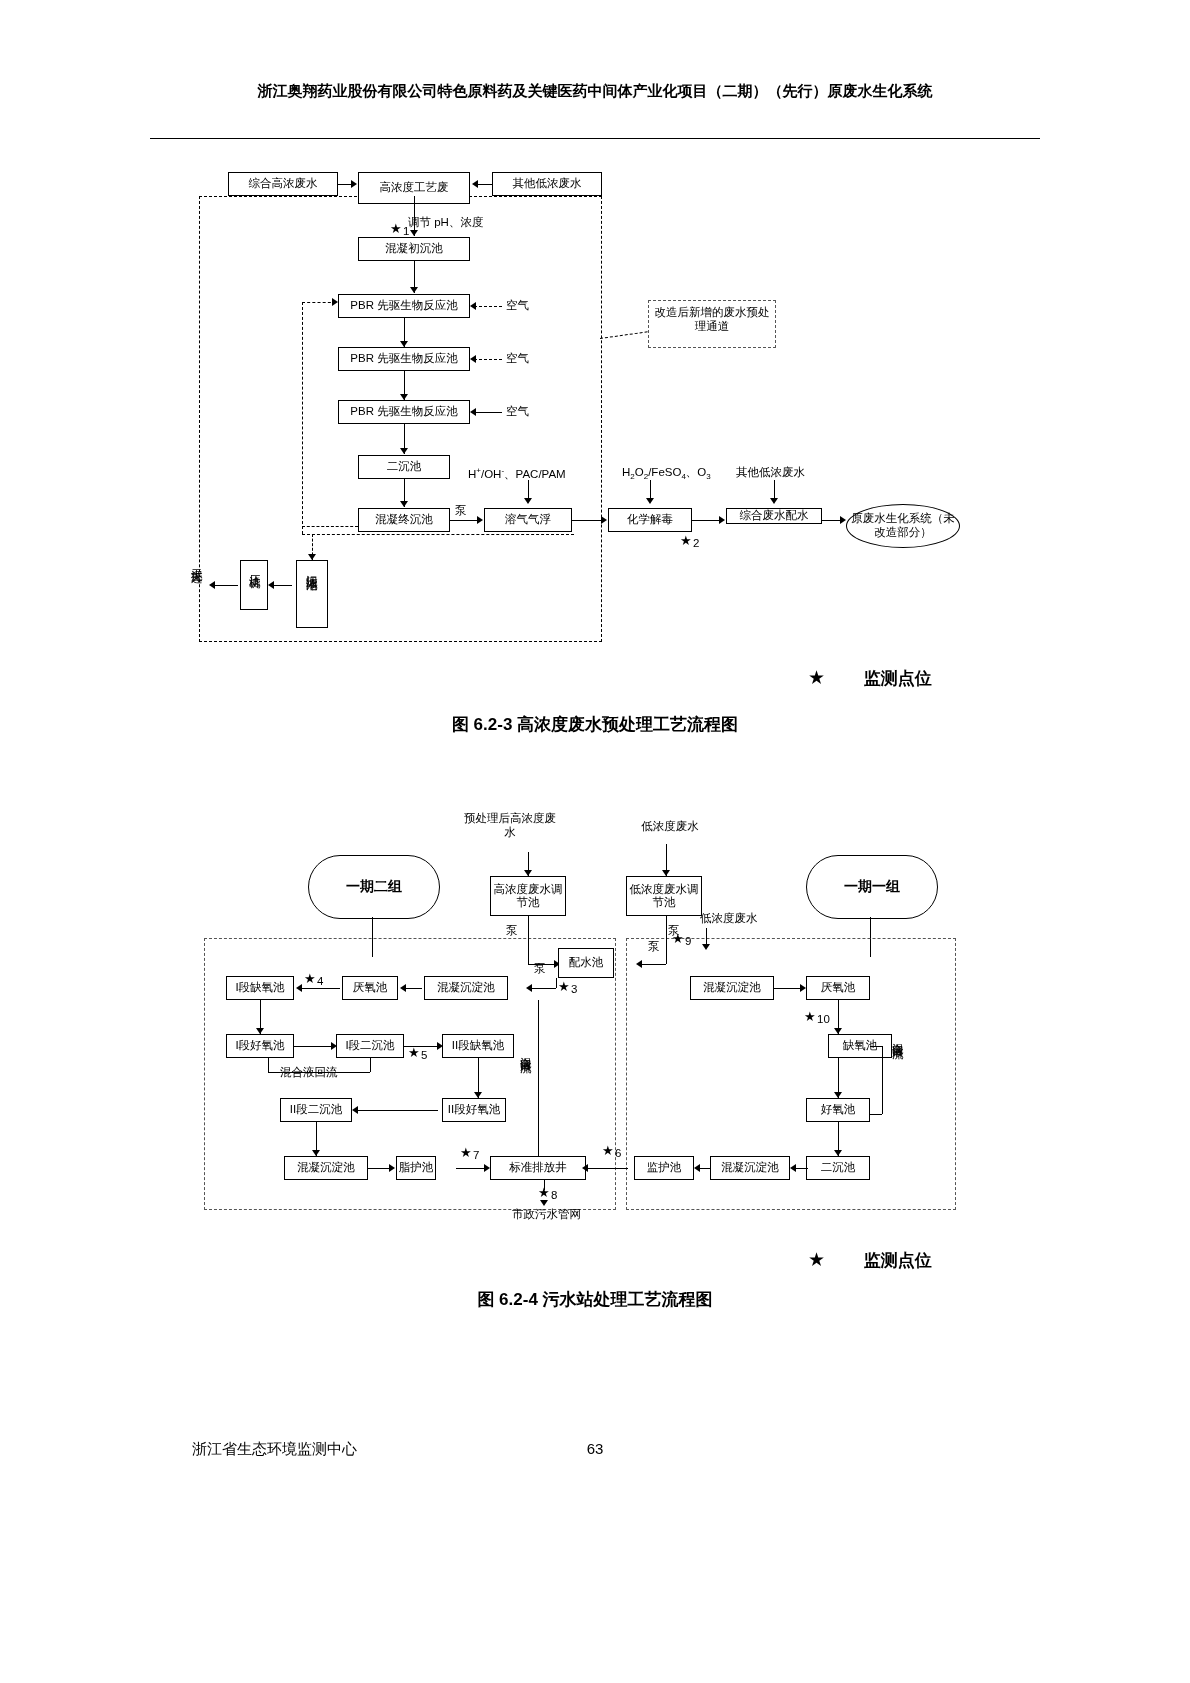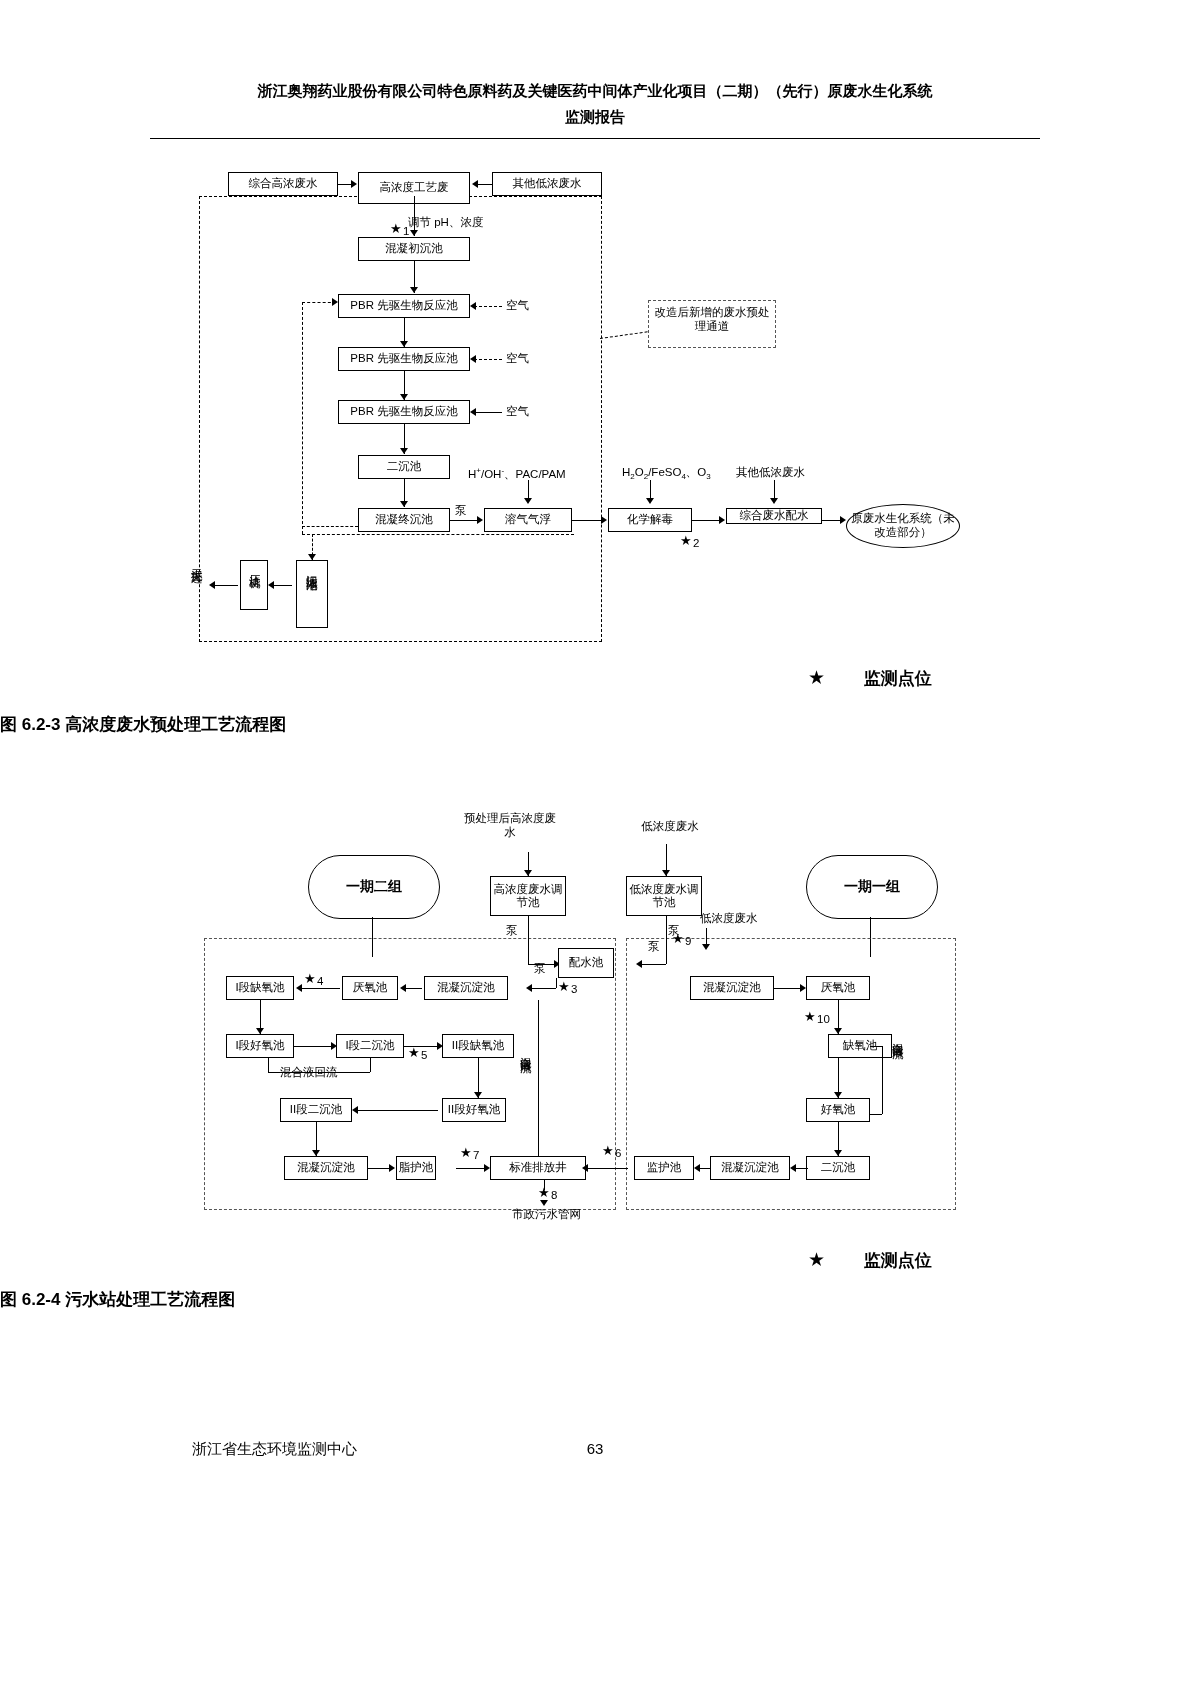--- a/index.html
+++ b/index.html
@@ -71,21 +71,21 @@
   }
   .starnum{
     position:absolute;font-size:11.5px;font-family:"Liberation Sans", sans-serif;
   }
   .legend{
     position:absolute;font-size:17px;font-weight:bold;
     font-family:"Liberation Sans", sans-serif;
   }
   .legend .st{font-family:"DejaVu Sans", sans-serif;font-size:19px;}
   .caption{
-    position:absolute;width:1190px;text-align:left;
+    position:absolute;width:1190px;text-align:center;
     font-size:17px;font-weight:bold;
     font-family:"Liberation Sans", sans-serif;
   }
   .roundbox{
     position:absolute;border:1px solid #000;border-radius:40px;background:#fff;
     display:flex;align-items:center;justify-content:center;
     font-size:14px;font-weight:bold;
     font-family:"Liberation Sans", sans-serif;
   }
   .ellipse{
@@ -105,21 +105,20 @@
   .sup{font-size:8px;vertical-align:super;}
   .sub{font-size:8px;vertical-align:sub;}
 </style>
 </head>
 <body>
 
 <div class="page">
 
   <div class="header">
     <div>浙江奥翔药业股份有限公司特色原料药及关键医药中间体产业化项目（二期）（先行）原废水生化系统</div>
-    <div>监测报告</div>
   </div>
   <div class="header-rule"></div>
 
   <div>
 
     <div class="dashbox" style="left:199px;top:196px;width:403px;height:446px;"></div>
 
     <div class="box" style="left:228px;top:172px;width:110px;height:24px;">综合高浓废水</div>
     <div class="box" style="left:358px;top:172px;width:112px;height:32px;">高浓度工艺废</div>
     <div class="box" style="left:492px;top:172px;width:110px;height:24px;">其他低浓废水</div>

